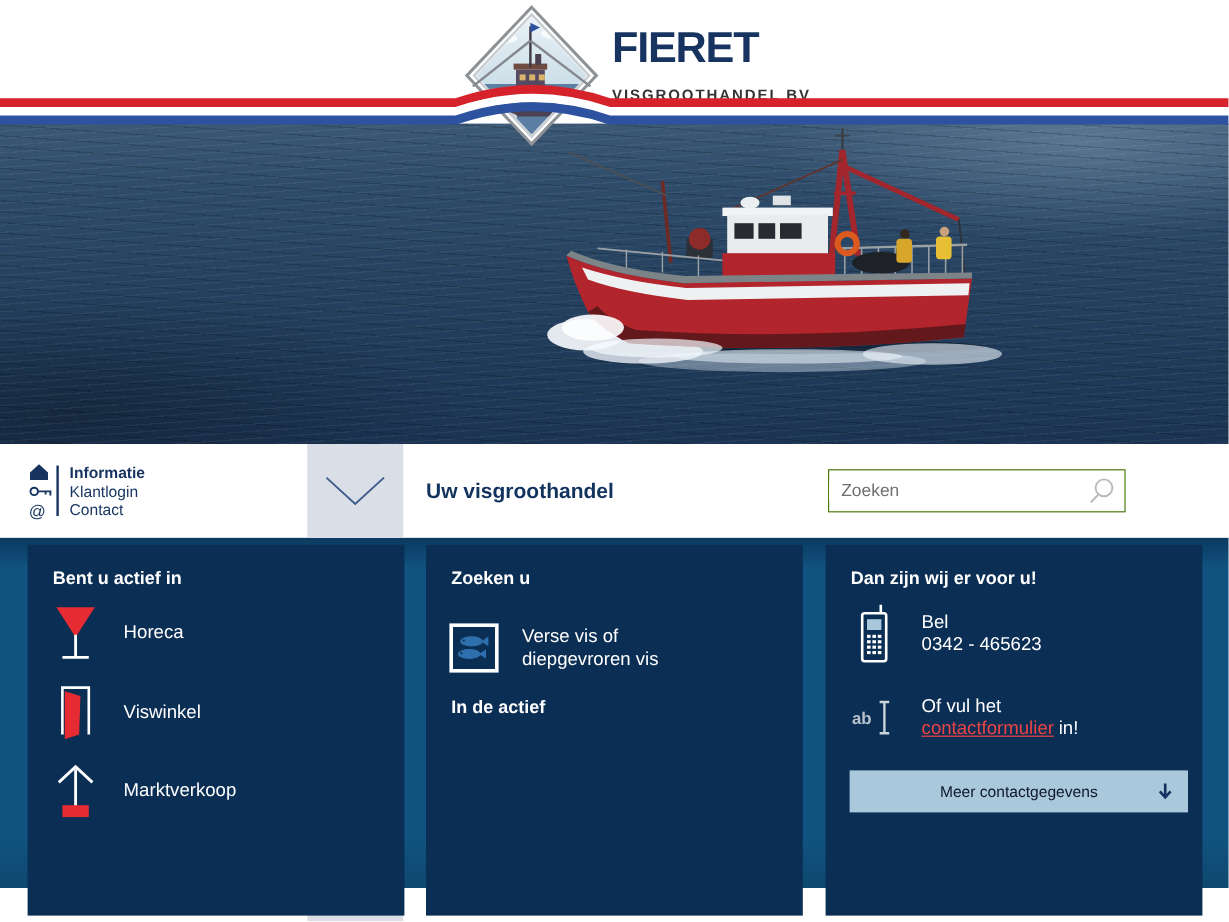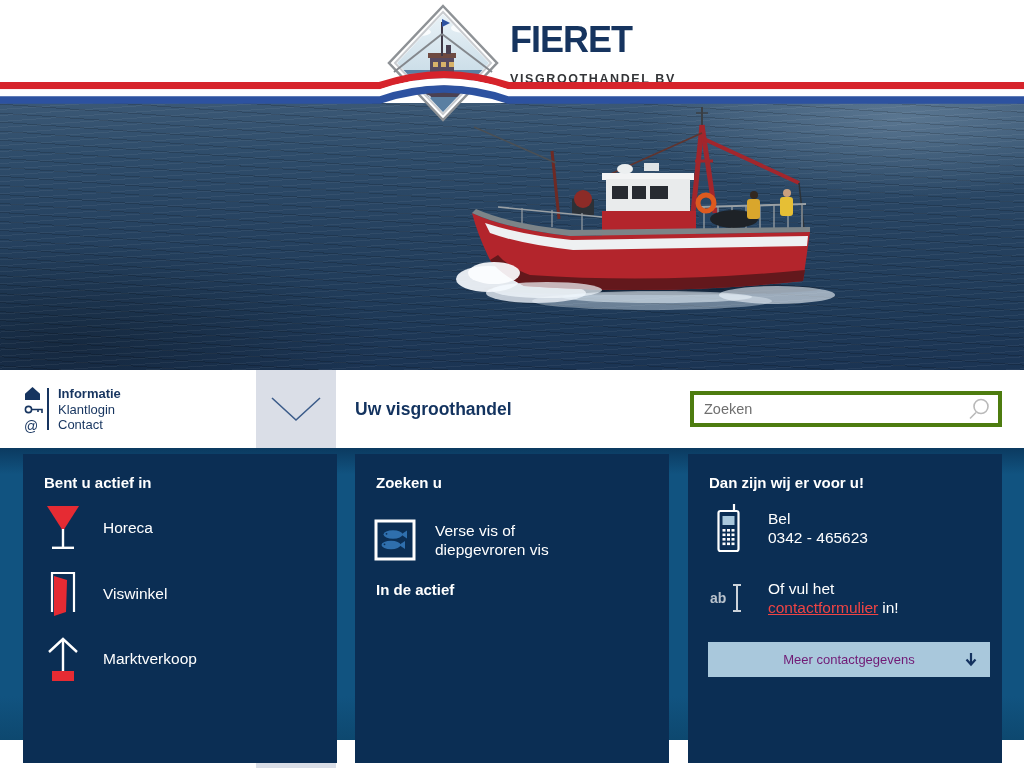--- a/index.html
+++ b/index.html
@@ -43,22 +43,22 @@
 
   .collapse-box {
     position:absolute; left:256px; top:0; width:80px; height:78px; background:#dadee7;
     display:flex; align-items:center; justify-content:center; cursor:pointer;
   }
 
   .page-title { position:absolute; left:355px; top:0; height:78px; display:flex; align-items:center;
     font-size:17.5px; font-weight:bold; color:#13335f; }
 
   .searchbox {
-    position:absolute; left:690px; top:21px; width:312px; height:36px;
-    border:4px solid #4d7c0f; background:#ffffff; display:flex; align-items:center;
+    position:absolute; left:690px; top:21px; width:248px; height:36px;
+    border:1px solid #4d7c0f; background:#ffffff; display:flex; align-items:center;
   }
   .searchbox input {
     flex:1; border:none; outline:none; font-size:14.5px; color:#333; padding:0 10px;
     font-family:"Liberation Sans", sans-serif;
   }
   .searchbox input::placeholder { color:#6f6f6f; opacity:1; }
   .search-btn { width:38px; height:34px; display:flex; align-items:center; justify-content:center;
     background:transparent; border:none; cursor:pointer; }
 
   
@@ -78,21 +78,21 @@
   .row-label { font-size:15.5px; color:#ffffff; line-height:19px; }
   .row-label a { color:#ef4444; }
 
   .link-inline { color:#ffffff; text-decoration:underline; cursor:pointer; }
   .suffix { margin-left:4px; }
 
   .contact-btn {
     position:absolute; left:20px; top:188px; width:282px; height:35px;
     background:#a9c8dc; border:none; cursor:pointer;
     display:flex; align-items:center; justify-content:center;
-    font-family:"Liberation Sans", sans-serif; font-size:13px; color:#701a75;
+    font-family:"Liberation Sans", sans-serif; font-size:13px; color:#0f172a;
   }
   .contact-btn .btn-arrow { position:absolute; right:12px; top:10px; }
 
   
   .bottom-strip { position:absolute; left:0; top:740px; width:1024px; height:28px; background:#ffffff; }
   .bottom-box { position:absolute; left:256px; top:740px; width:80px; height:28px; background:#dadee7; cursor:pointer; }
 </style>
 </head>
 <body>
 

